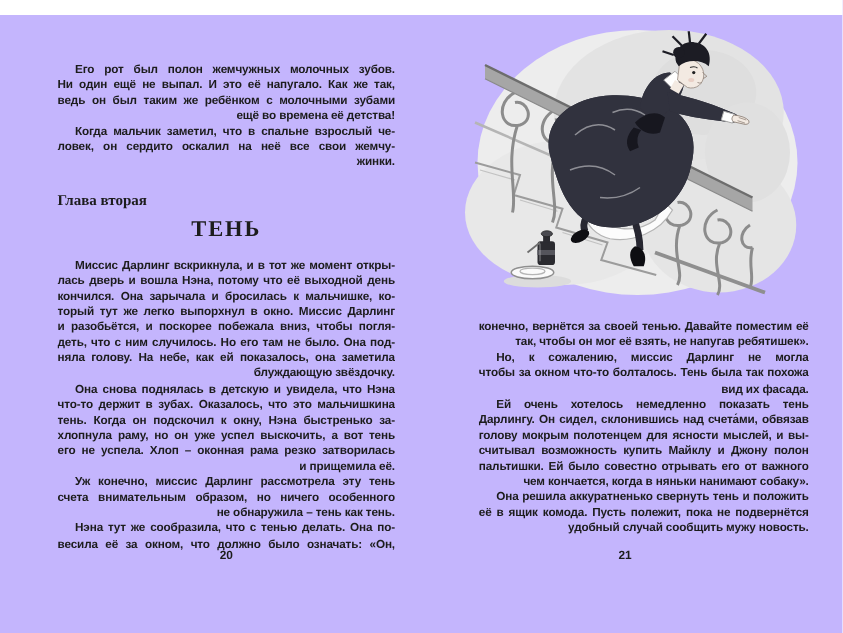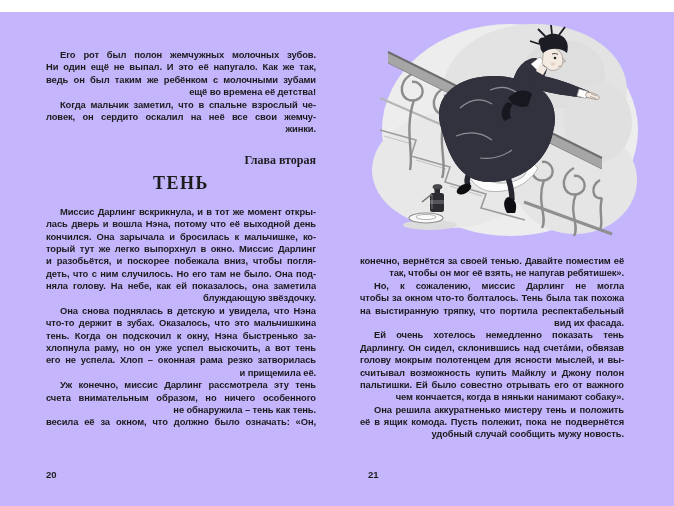--- a/index.html
+++ b/index.html
@@ -2,42 +2,42 @@
 <html><head>
 <meta charset="utf-8">
 <style>
   html,body{margin:0;padding:0;background:#ffffff;}
   .spread{
     position:relative;width:674px;height:506px;background:#c4b5fd;overflow:hidden;
     font-family:"Liberation Sans",sans-serif;color:#1c1c1c;margin-top:12px;
   }
   .textcol{position:absolute;}
   #left-col{left:46px;top:37px;width:270px;}
-  #right-col{left:360px;top:243px;width:264px;}
+  #right-col{left:383px;top:243px;width:264px;}
   .para{margin:0;padding:0;}
   .line{
     font-size:9.4px;font-weight:bold;letter-spacing:-0.1px;
     height:12.4px;line-height:12.4px;overflow:hidden;
     text-align:justify;
   }
   .line::after{content:"";display:inline-block;width:100%;height:0;}
   .line.last{text-align:right;}
   .line.last::after{content:none;}
   .line.first{text-indent:14px;}
   .chapter-label{
     font-family:"Liberation Serif",serif;font-weight:bold;font-size:12px;
-    text-align:right;margin-top:17px;height:15px;line-height:15px;
+    text-align:left;margin-top:17px;height:15px;line-height:15px;
   }
   .chapter-title{
     font-family:"Liberation Serif",serif;font-weight:bold;font-size:18px;
     letter-spacing:1.5px;text-align:center;margin-top:5px;margin-bottom:12px;
     height:21px;line-height:21px;
   }
   .pagenum{
-    position:absolute;top:457px;width:270px;text-align:left;
+    position:absolute;top:427px;width:270px;text-align:center;
     font-size:9.5px;font-weight:bold;
   }
   #pagenum-left{left:46px;width:270px;}
   #pagenum-right{left:368px;width:264px;}
   .illus{position:absolute;left:360px;top:0;width:300px;height:240px;margin:0;padding:0;}
   .illus svg{display:block;width:300px;height:240px;}
 </style>
 </head>
 <body>
 
@@ -75,20 +75,21 @@
           <div class="line">хлопнула раму, но он уже успел выскочить, а вот тень</div>
           <div class="line">его не успела. Хлоп – оконная рама резко затворилась</div>
           <div class="line last">и прищемила её.</div>
         </div>
         <div class="para">
           <div class="line first">Уж конечно, миссис Дарлинг рассмотрела эту тень</div>
           <div class="line">счета внимательным образом, но ничего особенного</div>
           <div class="line last">не обнаружила – тень как тень.</div>
         </div>
         <div class="para">
+          <div class="line first">Нэна тут же сообразила, что с тенью делать. Она по-</div>
           <div class="line">весила её за окном, что должно было означать: «Он,</div>
         </div>
       </div>
     <div class="pagenum" id="pagenum-left">20</div>
   </section>
 
   <section>
     <figure class="illus">
       <svg viewBox="0 0 300 240" xmlns="http://www.w3.org/2000/svg">
         <defs>
@@ -199,33 +200,32 @@
       </svg>
     </figure>
     <div class="textcol" id="right-col">
         <div class="para">
           <div class="line">конечно, вернётся за своей тенью. Давайте поместим её</div>
           <div class="line last">так, чтобы он мог её взять, не напугав ребятишек».</div>
         </div>
         <div class="para">
           <div class="line first">Но, к сожалению, миссис Дарлинг не могла допустить,</div>
           <div class="line">чтобы за окном что-то болталось. Тень была так похожа</div>
-          <div class="line">на выстиранную тряпку, что портила респектабельный</div>
           <div class="line last">вид их фасада.</div>
         </div>
         <div class="para">
           <div class="line first">Ей очень хотелось немедленно показать тень мистеру</div>
           <div class="line">Дарлингу. Он сидел, склонившись над счета́ми, обвязав</div>
           <div class="line">голову мокрым полотенцем для ясности мыслей, и вы-</div>
           <div class="line">считывал возможность купить Майклу и Джону полон</div>
           <div class="line">пальтишки. Ей было совестно отрывать его от важного</div>
           <div class="line last">чем кончается, когда в няньки нанимают собаку».</div>
         </div>
         <div class="para">
-          <div class="line first">Она решила аккуратненько мистеру тень и положить</div>
+          <div class="line first">Она решила аккуратненько свернуть тень и положить</div>
           <div class="line">её в ящик комода. Пусть полежит, пока не подвернётся</div>
           <div class="line last">удобный случай сообщить мужу новость.</div>
         </div>
       </div>
     <div class="pagenum" id="pagenum-right">21</div>
   </section>
 
 </div>
 
 </body></html>

